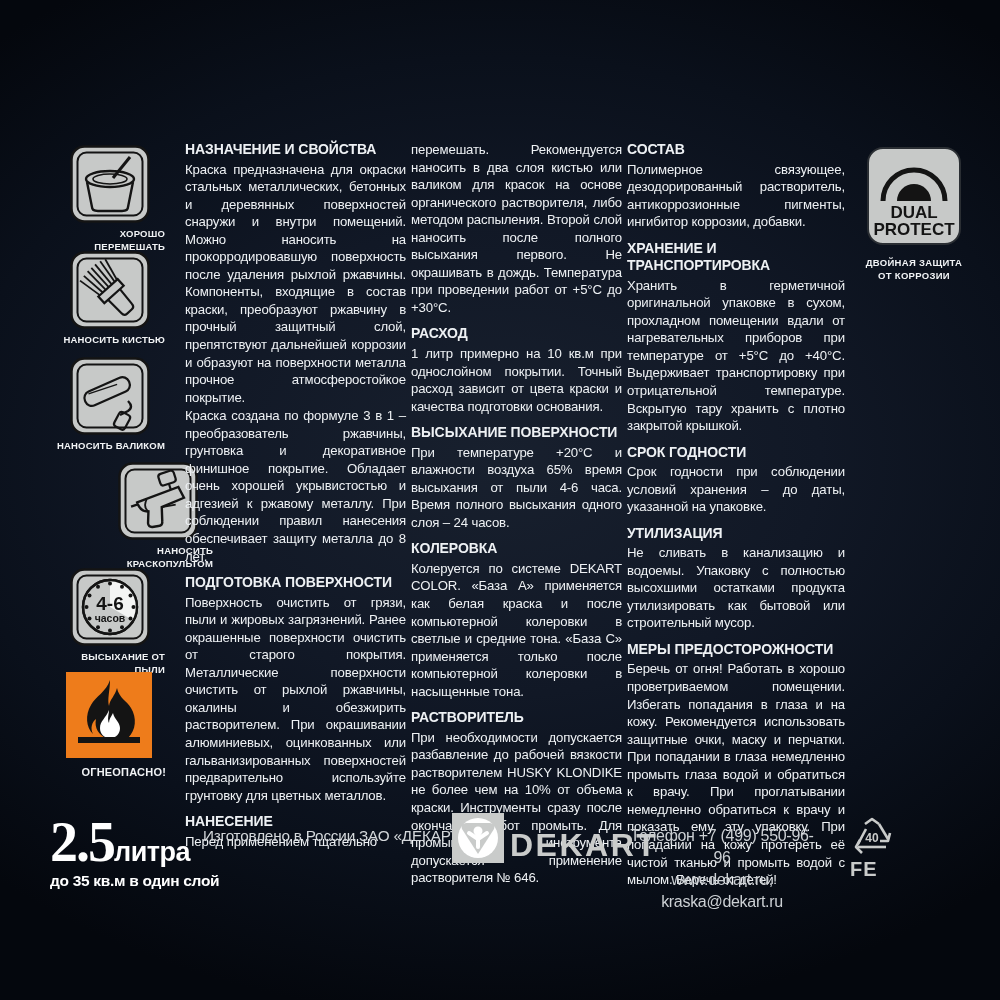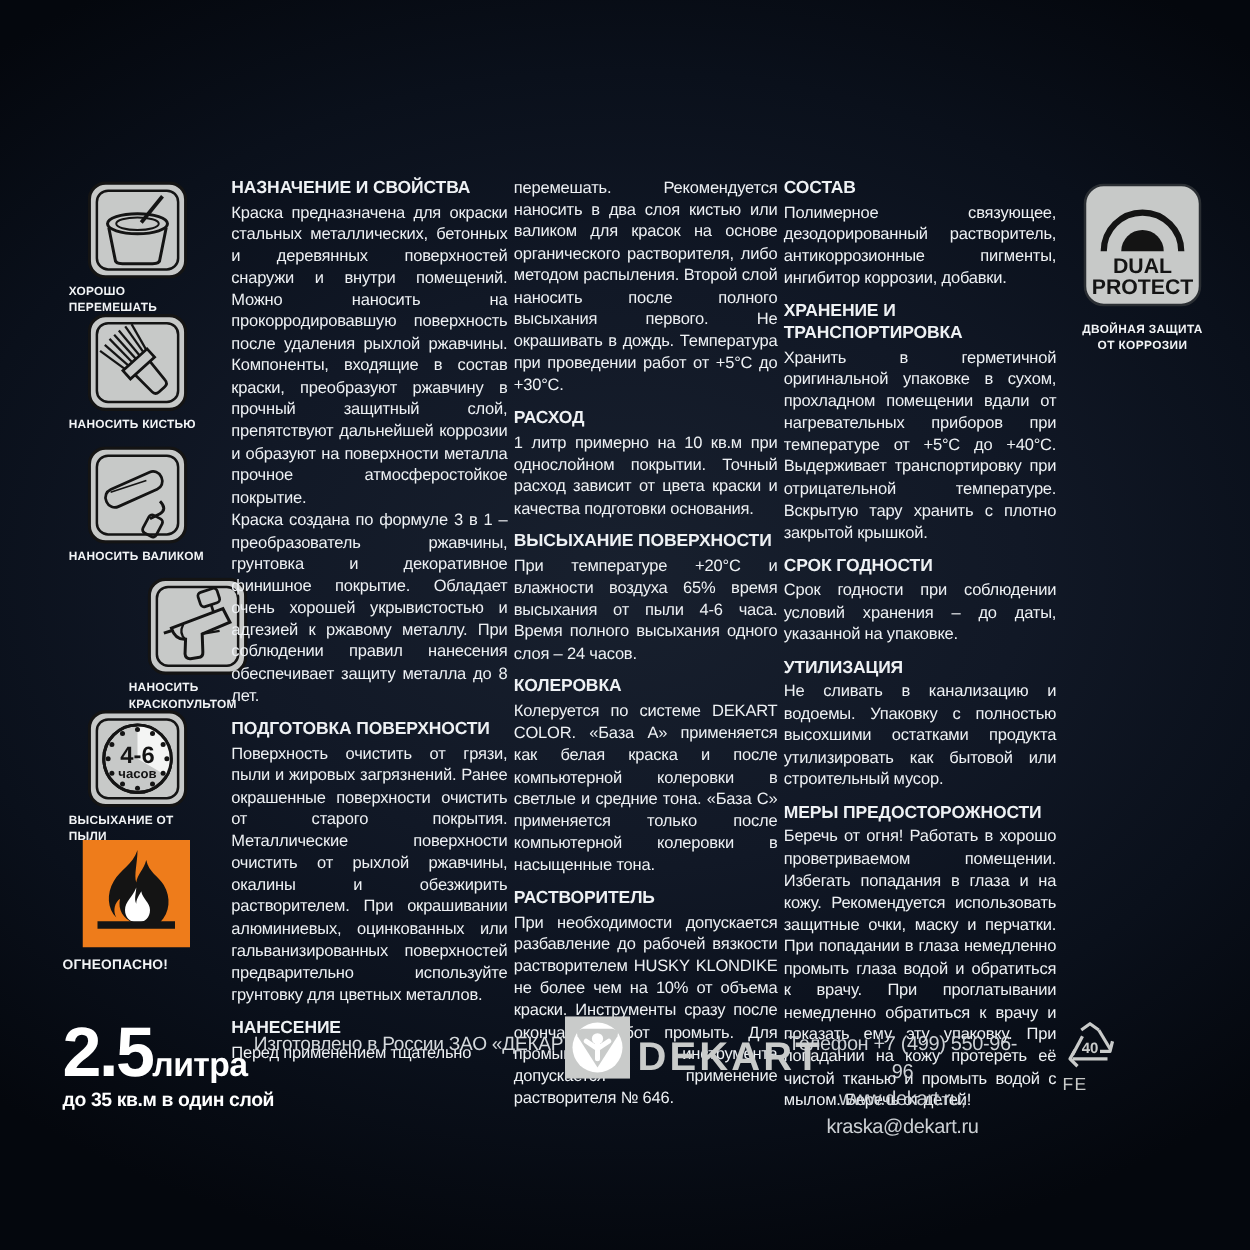--- a/index.html
+++ b/index.html
@@ -6,21 +6,21 @@
   body{
     width:1000px;height:1000px;overflow:hidden;
     font-family:"Liberation Sans","DejaVu Sans",sans-serif;
     background:#04070c;
   }
   .canvas{
     position:relative;width:1000px;height:1000px;
     background:radial-gradient(ellipse 760px 560px at 50% 46%, #18202e 0%, #111826 42%, #0a101b 72%, #04070d 100%);
   }
   
-  .icon-block{position:absolute;left:68px;width:84px;text-align:left;}
+  .icon-block{position:absolute;left:68px;width:84px;text-align:right;}
   .icon-plate{display:block;margin:0 auto;}
   .icon-caption{
     margin-top:5px;font-size:9.5px;font-weight:bold;color:#f2f4f6;
     line-height:1.35;letter-spacing:.2px;width:110px;margin-left:-13px;
     text-transform:uppercase;
   }
   .fire-caption{font-size:11px;width:116px;margin-left:-16px;margin-top:7px;}
   
   .tcol{position:absolute;top:141px;color:#eef1f4;}
   .tcol h3{
@@ -35,29 +35,29 @@
   #col1{left:185px;width:221px;}
   #col2{left:411px;width:211px;}
   #col3{left:627px;width:218px;}
   
   .dual-protect{position:absolute;left:862px;top:146px;width:104px;text-align:center;}
   .dp-caption{margin-top:6px;font-size:9.5px;font-weight:bold;color:#f2f4f6;line-height:1.4;letter-spacing:.3px;}
   
   .footer{position:absolute;left:0;top:808px;width:1000px;height:80px;color:#d2d6da;}
   .volume{position:absolute;left:50px;top:6px;color:#fff;}
   .volume-main{font-weight:bold;line-height:1;white-space:nowrap;}
-  .volume-big{font-size:56px;letter-spacing:-2px;}
+  .volume-big{font-size:56px;letter-spacing:-2px;font-family:Liberation Serif, serif;}
   .volume-unit{font-size:27px;letter-spacing:-.5px;}
   .volume-note{font-size:15.5px;font-weight:bold;margin-top:2px;letter-spacing:-.3px;}
   .made{position:absolute;left:203px;top:17px;font-size:15.3px;line-height:21px;color:#d4d8db;letter-spacing:-.2px;}
   .brand{position:absolute;left:452px;top:5px;display:flex;align-items:flex-end;}
   .brand-word{font-size:32px;font-weight:bold;color:#c9cbca;letter-spacing:2.5px;margin-left:6px;line-height:1;padding-bottom:2px;}
   .contacts{position:absolute;left:622px;top:17px;width:200px;text-align:center;font-size:16px;line-height:22px;color:#ccd0d4;letter-spacing:-.3px;}
   .recycle{position:absolute;left:850px;top:8px;width:46px;text-align:left;color:#c9cbca;}
-  .recycle-code{font-size:14px;font-weight:normal;margin-top:-2px;letter-spacing:1px;}
+  .recycle-code{font-size:20px;font-weight:bold;margin-top:-2px;letter-spacing:1px;}
 </style>
 </head>
 <body>
 
 <div class="canvas">
 
   <div class="icon-block" style="top:145px;">
     <svg class="icon-plate" width="80" height="78" viewBox="0 0 80 78">
       <rect x="1.5" y="1.5" width="77" height="75" rx="13" fill="#c7c9c8" stroke="#141414" stroke-width="2.5"></rect>
       <rect x="7.5" y="7.5" width="65" height="63" rx="9" fill="none" stroke="#141414" stroke-width="2"></rect>

